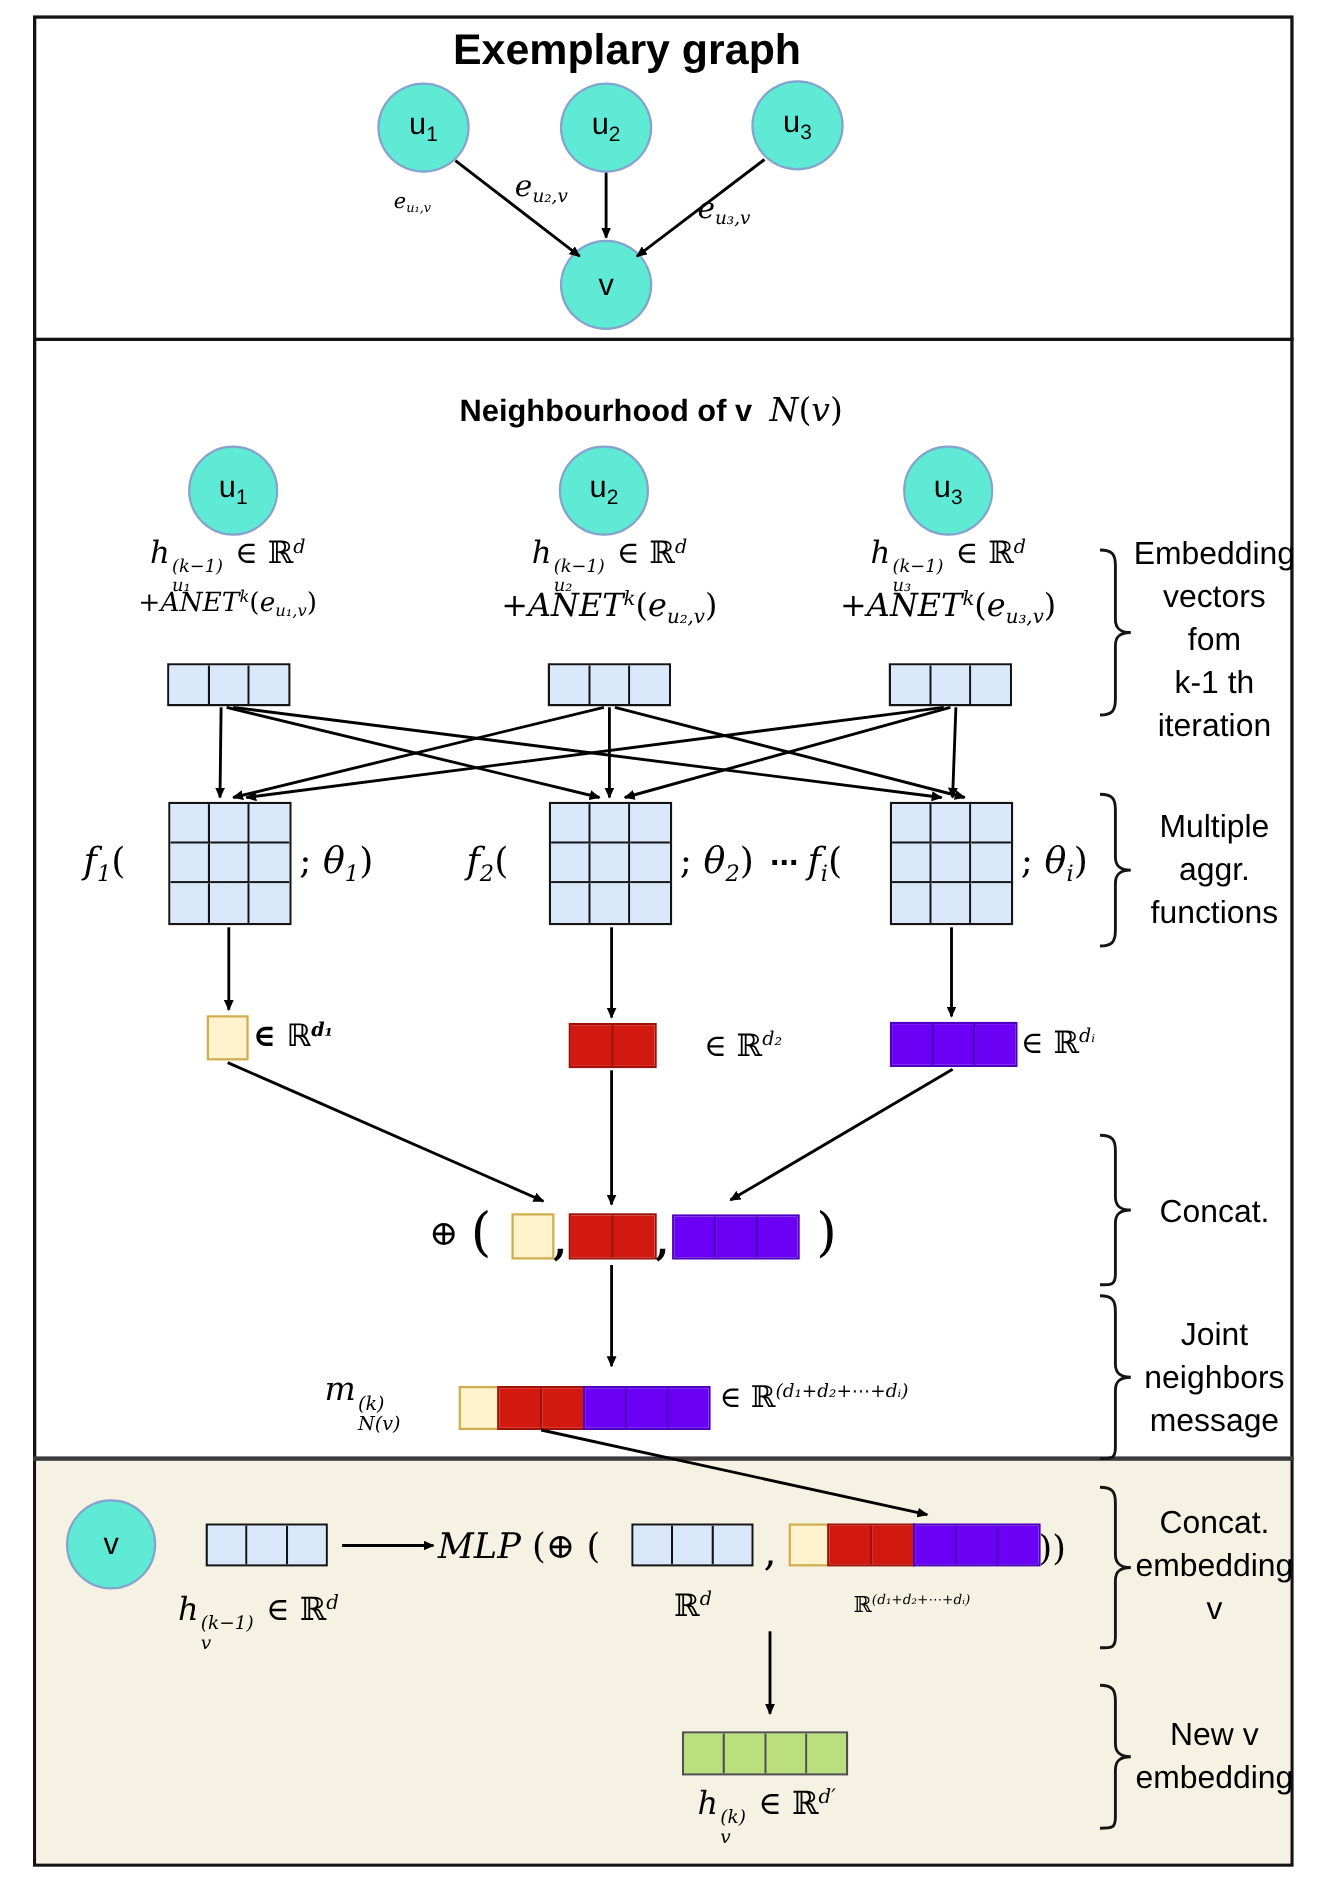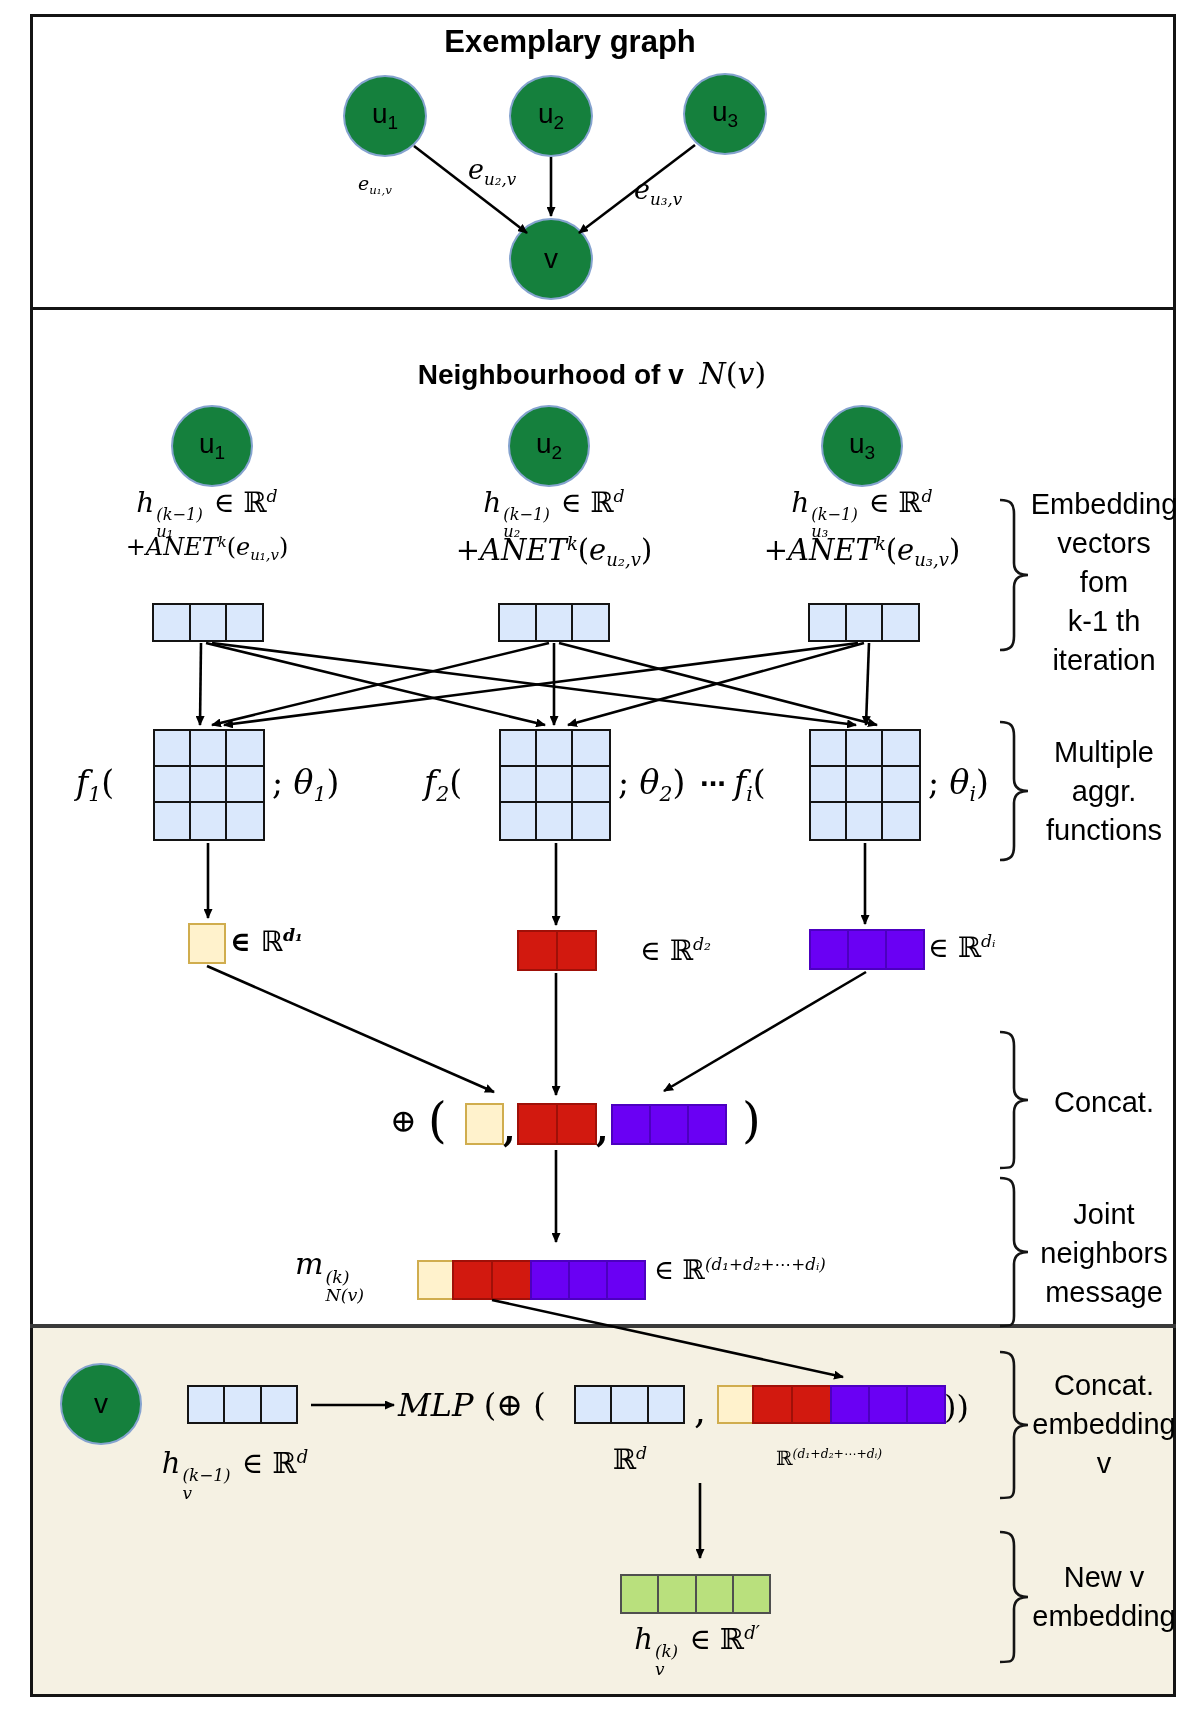--- a/index.html
+++ b/index.html
@@ -1,22 +1,22 @@
 <!DOCTYPE html>
 <html><head>
 <meta charset="utf-8">
 <style>
   html,body{margin:0;padding:0;background:#fff;}
   body{position:relative;width:1203px;height:1709px;font-family:"Liberation Sans",sans-serif;color:#000;}
   .abs{position:absolute;}
   .frame{position:absolute;left:30px;top:14px;width:1146px;height:1683px;border:3px solid #141414;box-sizing:border-box;background:#fff;}
   .hr{position:absolute;background:#141414;}
   .beige{position:absolute;background:#f5f1e3;}
-  .node{position:absolute;border:2px solid #85a3cf;background:#15803d;border-radius:50%;display:flex;align-items:center;justify-content:center;font-size:28px;box-sizing:border-box;}
-  .title{position:absolute;font-weight:bold;font-size:31px;text-align:center;}
+  .node{position:absolute;border:2px solid #85a3cf;background:#5eead4;border-radius:50%;display:flex;align-items:center;justify-content:center;font-size:28px;box-sizing:border-box;}
+  .title{position:absolute;font-weight:bold;font-size:39px;text-align:center;}
   .math{position:absolute;font-family:"DejaVu Serif","DejaVu Sans",serif;font-size:28px;white-space:nowrap;}
   .ctr{text-align:center;}
   .rt{text-align:left;}
   .mb{font-style:italic;}
   .mr{font-style:normal;}
   .msup{font-size:0.62em;vertical-align:0.55em;font-style:italic;}
   .msub{font-size:0.62em;vertical-align:-0.35em;font-style:italic;}
   .stk{display:inline-flex;flex-direction:column;align-items:flex-start;vertical-align:-0.5em;font-size:0.58em;line-height:1.05;font-style:italic;margin-left:2px;margin-right:2px;}
   .sb{font-style:normal;font-family:"Liberation Sans",sans-serif;}
   .ssb{font-family:"Liberation Sans",sans-serif;font-size:0.68em;vertical-align:-0.32em;}

